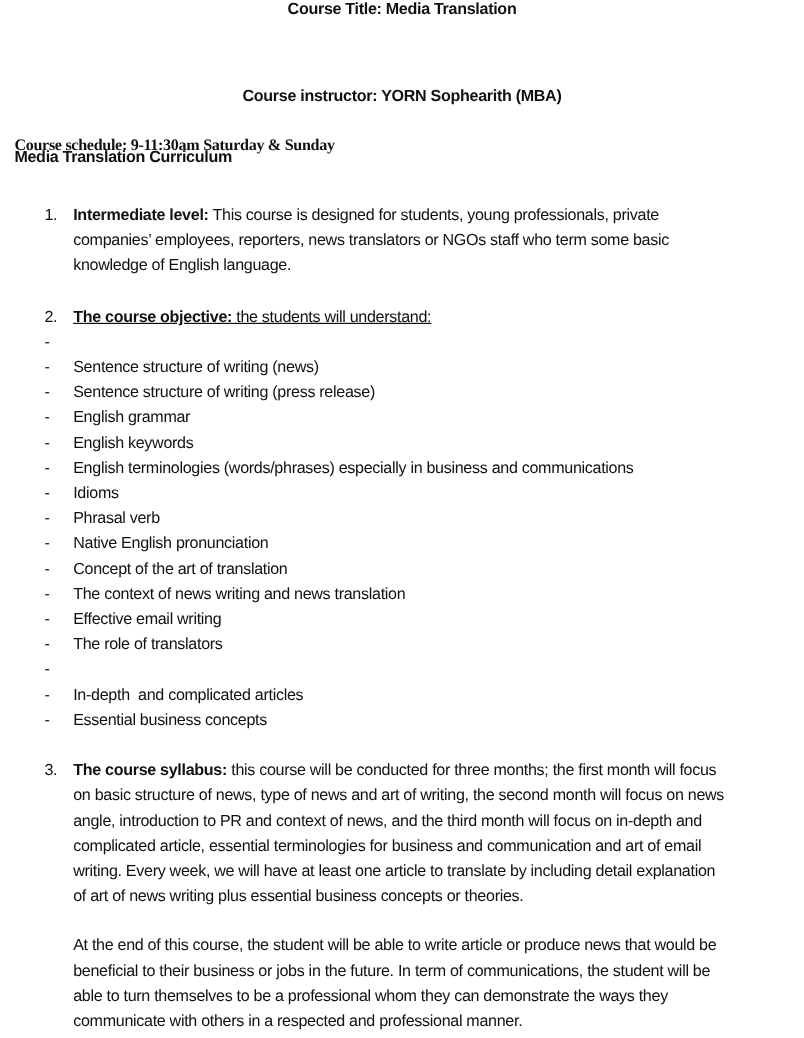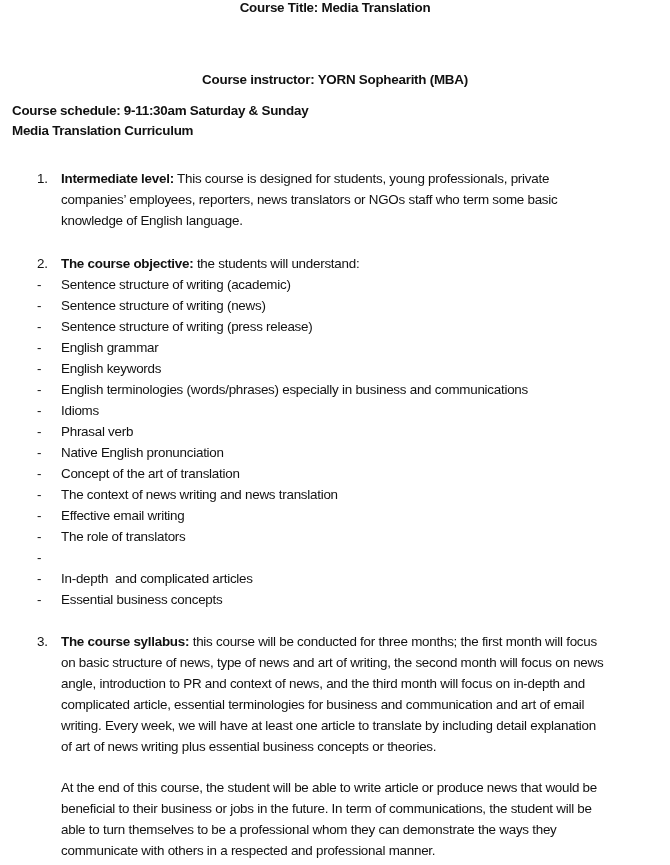--- a/index.html
+++ b/index.html
@@ -24,41 +24,41 @@
     .line { display: block; white-space: nowrap; }
   </style>
 </head>
 <body>
 
 <div class="doc">
 
   <div class="center" style="top:0;">Course Title: Media Translation</div>
   <div class="center" style="top:48px;margin-top:24px;">Course instructor: YORN Sophearith (MBA)</div>
 
-  <div class="left-bold" style="top:103px;">Course schedule: 9-11:30am Saturday &amp; Sunday</div>
+  <div class="left-bold" style="top:113px;font-family:Liberation Serif, serif;">Course schedule: 9-11:30am Saturday &amp; Sunday</div>
   <div class="left-bold" style="top:123px;">Media Translation Curriculum</div>
 
   <div class="numitem" style="top:171px;">
     <span class="num">1.</span>
     <div class="body" style="top:-3px;">
       <span class="line"><b>Intermediate level:</b><span> This course is designed for students, young professionals, private</span></span>
       <span class="line">companies’ employees, reporters, news translators or NGOs staff who term some basic</span>
       <span class="line">knowledge of English language.</span>
     </div>
   </div>
 
   <div class="numitem" style="top:256px;">
     <span class="num">2.</span>
-    <div class="body" style="top:-3px;">
+    <div class="body" style="top:-3px;text-decoration:underline;">
       <span class="line"><b>The course objective:</b><span> the students will understand:</span></span>
     </div>
   </div>
 
   <ul class="bullets">
-    <li><span class="dash">-</span><span>Sentence structure of writing (academic)</span></li>
+    <li><span class="dash">-</span></li>
     <li><span class="dash">-</span><span>Sentence structure of writing (news)</span></li>
     <li><span class="dash">-</span><span>Sentence structure of writing (press release)</span></li>
     <li><span class="dash">-</span><span>English grammar</span></li>
     <li><span class="dash">-</span><span>English keywords</span></li>
     <li><span class="dash">-</span><span>English terminologies (words/phrases) especially in business and communications</span></li>
     <li><span class="dash">-</span><span>Idioms</span></li>
     <li><span class="dash">-</span><span>Phrasal verb</span></li>
     <li><span class="dash">-</span><span>Native English pronunciation</span></li>
     <li><span class="dash">-</span><span>Concept of the art of translation</span></li>
     <li><span class="dash">-</span><span>The context of news writing and news translation</span></li>

